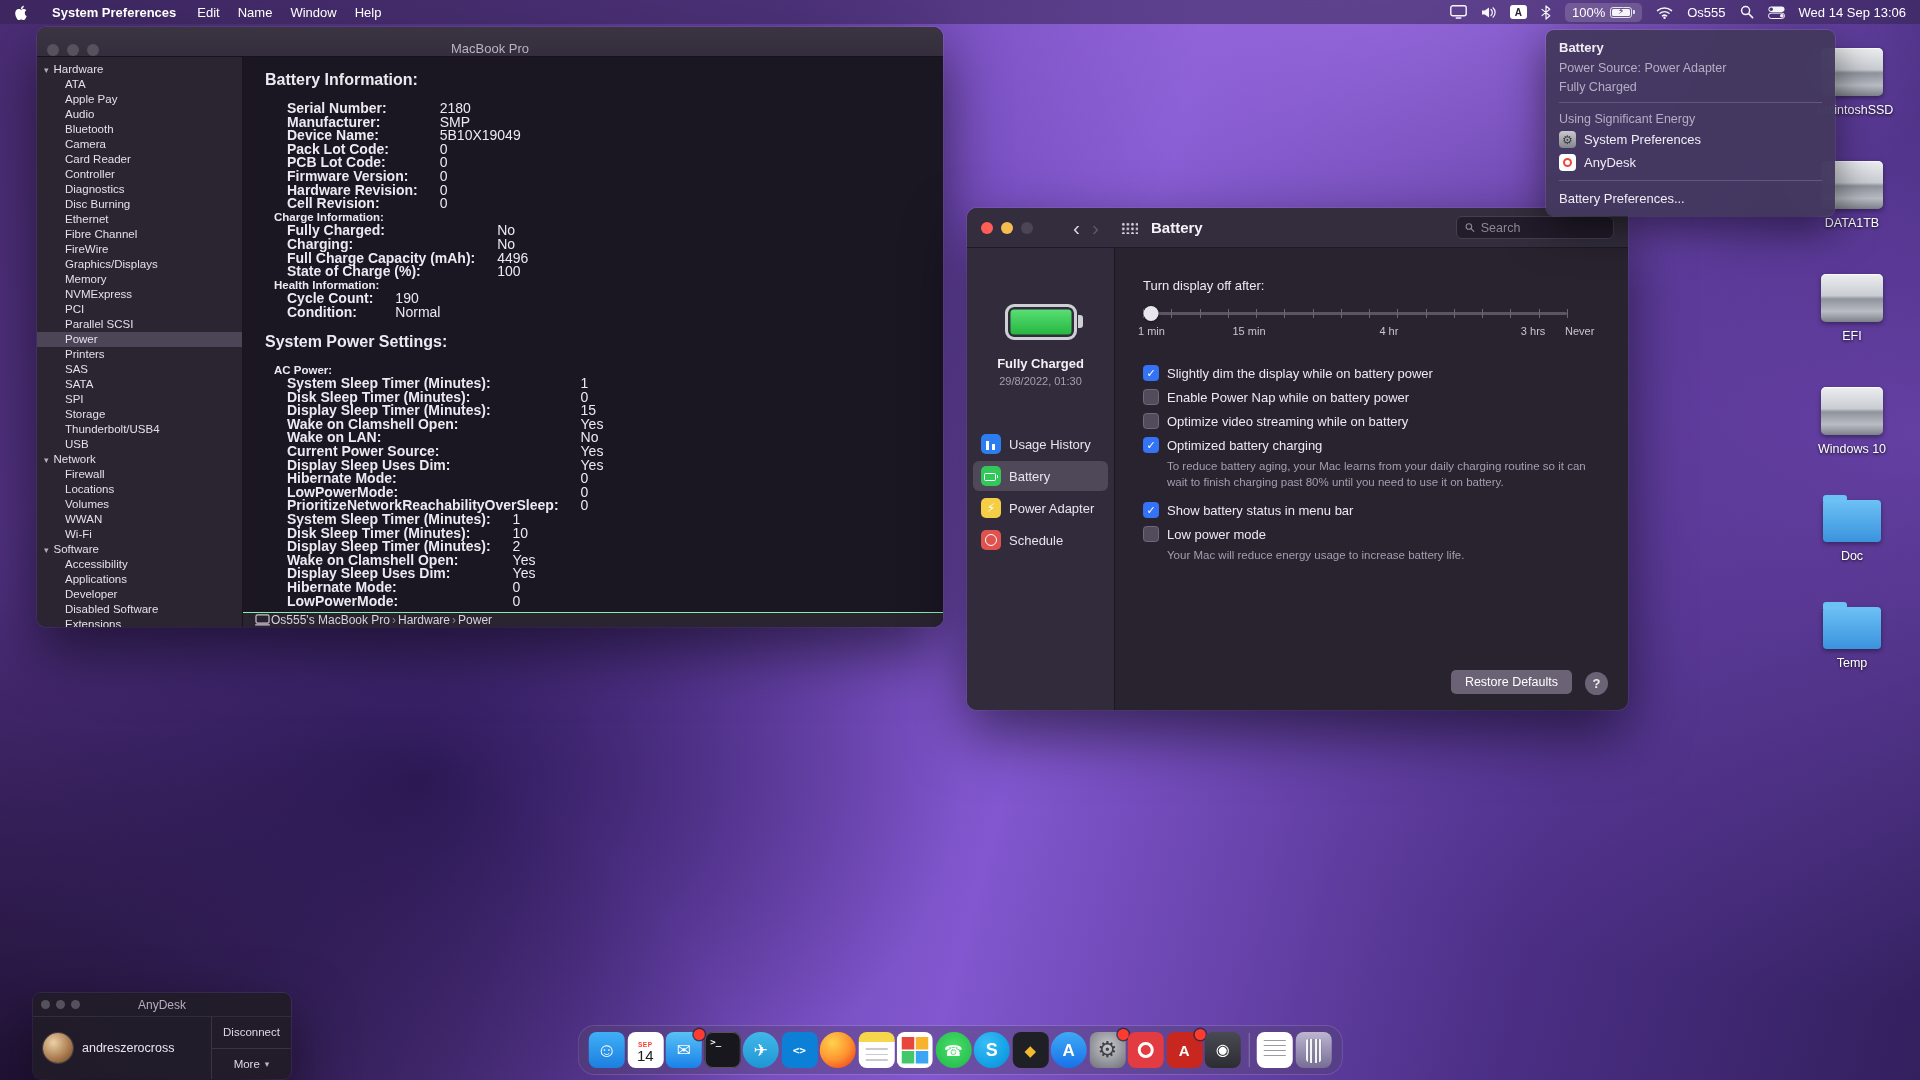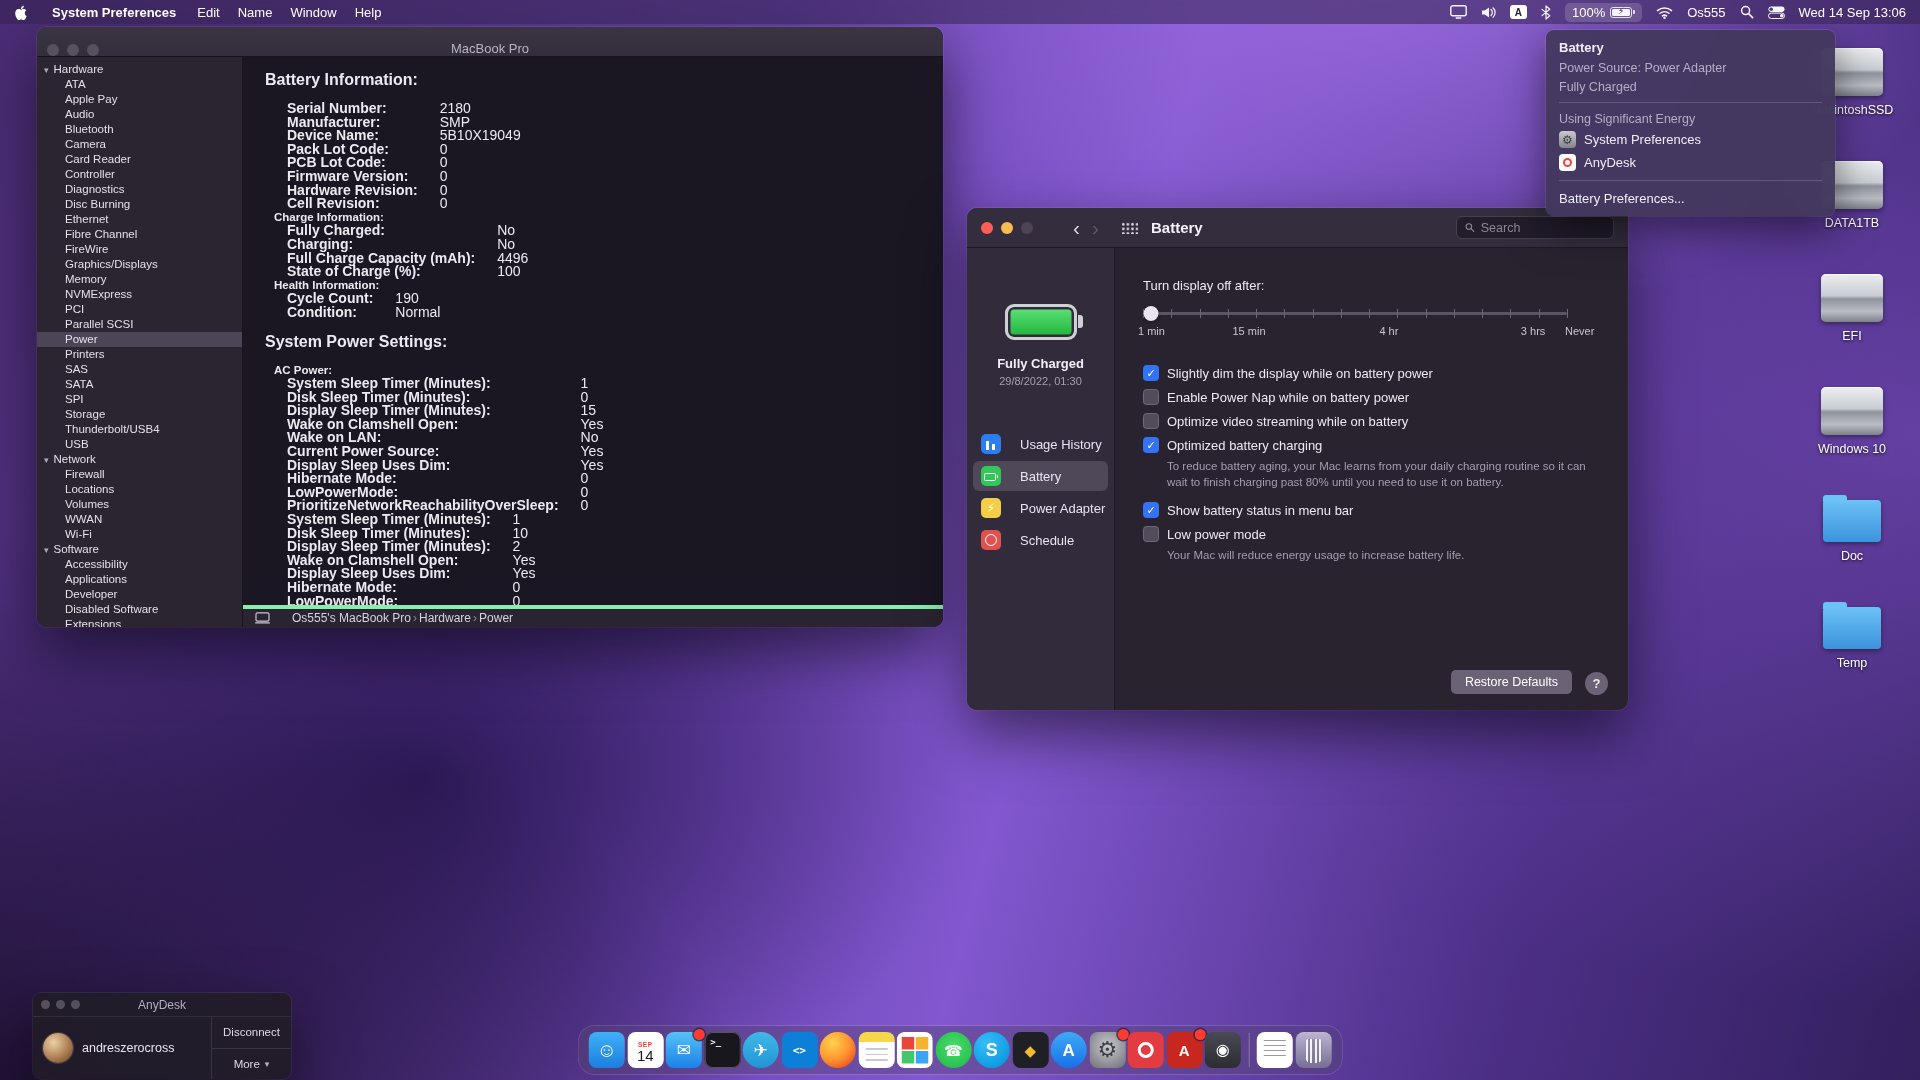--- a/index.html
+++ b/index.html
@@ -61,21 +61,21 @@
   .tree-section{padding-left:7px}
   .tree-section::before{content:"▾";margin-right:5px;font-size:9px;color:#b1abbd}
   .tree-item.selected{background:#4c4557}
   .si-content{flex:1;position:relative;background:#1a1622;padding:14px 0 30px 22px;color:#eceaf0;overflow:hidden}
   .info-heading{font-size:16px;font-weight:700;margin-bottom:13px}
   .info-heading.second{margin-top:13px}
   .group-label{font-size:11.5px;font-weight:700;line-height:13.6px;padding-left:9px}
   .rows-grid{display:grid;grid-template-columns:max-content 1fr;padding-left:22px;font-size:14px;line-height:13.6px}
   .rows-grid .k{padding-right:22px;white-space:nowrap;font-weight:700}
   .rows-grid .v{white-space:nowrap}
-  .si-statusbar{position:absolute;left:206px;right:0;bottom:0;height:22px;background:#2a2430;border-top:4px solid #86efac;display:flex;align-items:center;gap:22px;padding:0 12px;font-size:12px;color:#d6d2de}
+  .si-statusbar{position:absolute;left:206px;right:0;bottom:0;height:15px;background:#2a2430;border-top:1px solid #86efac;display:flex;align-items:center;gap:1px;padding:0 12px;font-size:12px;color:#d6d2de}
   .sb-sep{color:#8a8494;margin:0 2px}
   
   .bp-win{left:967px;top:208px;width:661px;height:502px;background:#29232f}
   .bp-title{height:40px;background:#332d3d;border-bottom:1px solid #1e1926;display:flex;align-items:center;padding:0 14px;position:relative}
   .bp-title .dot.red{background:#ff5d55}.bp-title .dot.yel{background:#f5bd4f}.bp-title .dot.off{background:#4d4554}
   .chev{font-size:21px;line-height:1;padding:0 6px}
   .chev-back{color:#dcd8e2;margin-left:34px}
   .chev-back::before{content:"‹"}
   .chev-fwd{color:#5f5869}
   .chev-fwd::before{content:"›"}
@@ -84,21 +84,21 @@
   .bp-search{position:absolute;right:14px;width:158px;height:23px;border-radius:6px;background:#221c2b;border:1px solid #453f50;display:flex;align-items:center;gap:6px;padding:0 8px}
   .bp-search input{background:transparent;border:none;outline:none;color:#ddd;font-size:12.5px;width:100%;font-family:inherit}
   .bp-search input::placeholder{color:#8d8696}
   .bp-body{display:flex;height:calc(100% - 40px)}
   .bp-side{width:148px;background:#322b3b;border-right:1px solid #1c1723;display:flex;flex-direction:column;align-items:center}
   .big-batt{margin-top:56px;width:72px;height:36px;border:3px solid #cfd0d6;border-radius:9px;position:relative;background:linear-gradient(180deg,#5ee27a,#21b33a);box-shadow:inset 0 0 0 2.5px #322b3b}
   .big-batt::after{content:"";position:absolute;right:-9px;top:8px;width:5px;height:13px;background:#cfd0d6;border-radius:0 3px 3px 0}
   .bp-state{margin-top:16px;font-size:13px;font-weight:700;color:#f2f0f5}
   .bp-date{margin-top:4px;font-size:11px;color:#a79fb0}
   .bp-items{margin-top:42px;width:100%;padding:0 6px;display:flex;flex-direction:column;gap:2px}
-  .bp-item{height:30px;border-radius:6px;display:flex;align-items:center;gap:19px;padding:0 8px;font-size:13px;color:#e8e4ee;white-space:nowrap}
+  .bp-item{height:30px;border-radius:6px;display:flex;align-items:center;gap:8px;padding:0 8px;font-size:13px;color:#e8e4ee;white-space:nowrap}
   .bp-item.selected{background:#4f4859}
   .bp-ico{width:20px;height:20px;border-radius:5px;flex:none;position:relative}
   .usage-history-icon{background:#2c7ef0;background-image:linear-gradient(#fff,#fff),linear-gradient(#fff,#fff);background-size:3px 9px,3px 6px;background-position:5px 7px,11px 10px;background-repeat:no-repeat}
   .battery-icon{background:#32c759}
   .battery-icon::after{content:"";position:absolute;left:3px;top:6.5px;width:10px;height:6px;border:1px solid #fff;border-radius:1.5px}
   .battery-icon::before{content:"";position:absolute;left:15.5px;top:8.5px;width:1.5px;height:3px;background:#fff}
   .power-adapter-icon{background:#f6ce46;display:flex;align-items:center;justify-content:center;color:#fff;font-size:12px}
   .power-adapter-icon::before{content:"⚡"}
   .schedule-icon{background:#e0524e}
   .schedule-icon::after{content:"";position:absolute;inset:4px;border:1.5px solid #fff;border-radius:50%}

